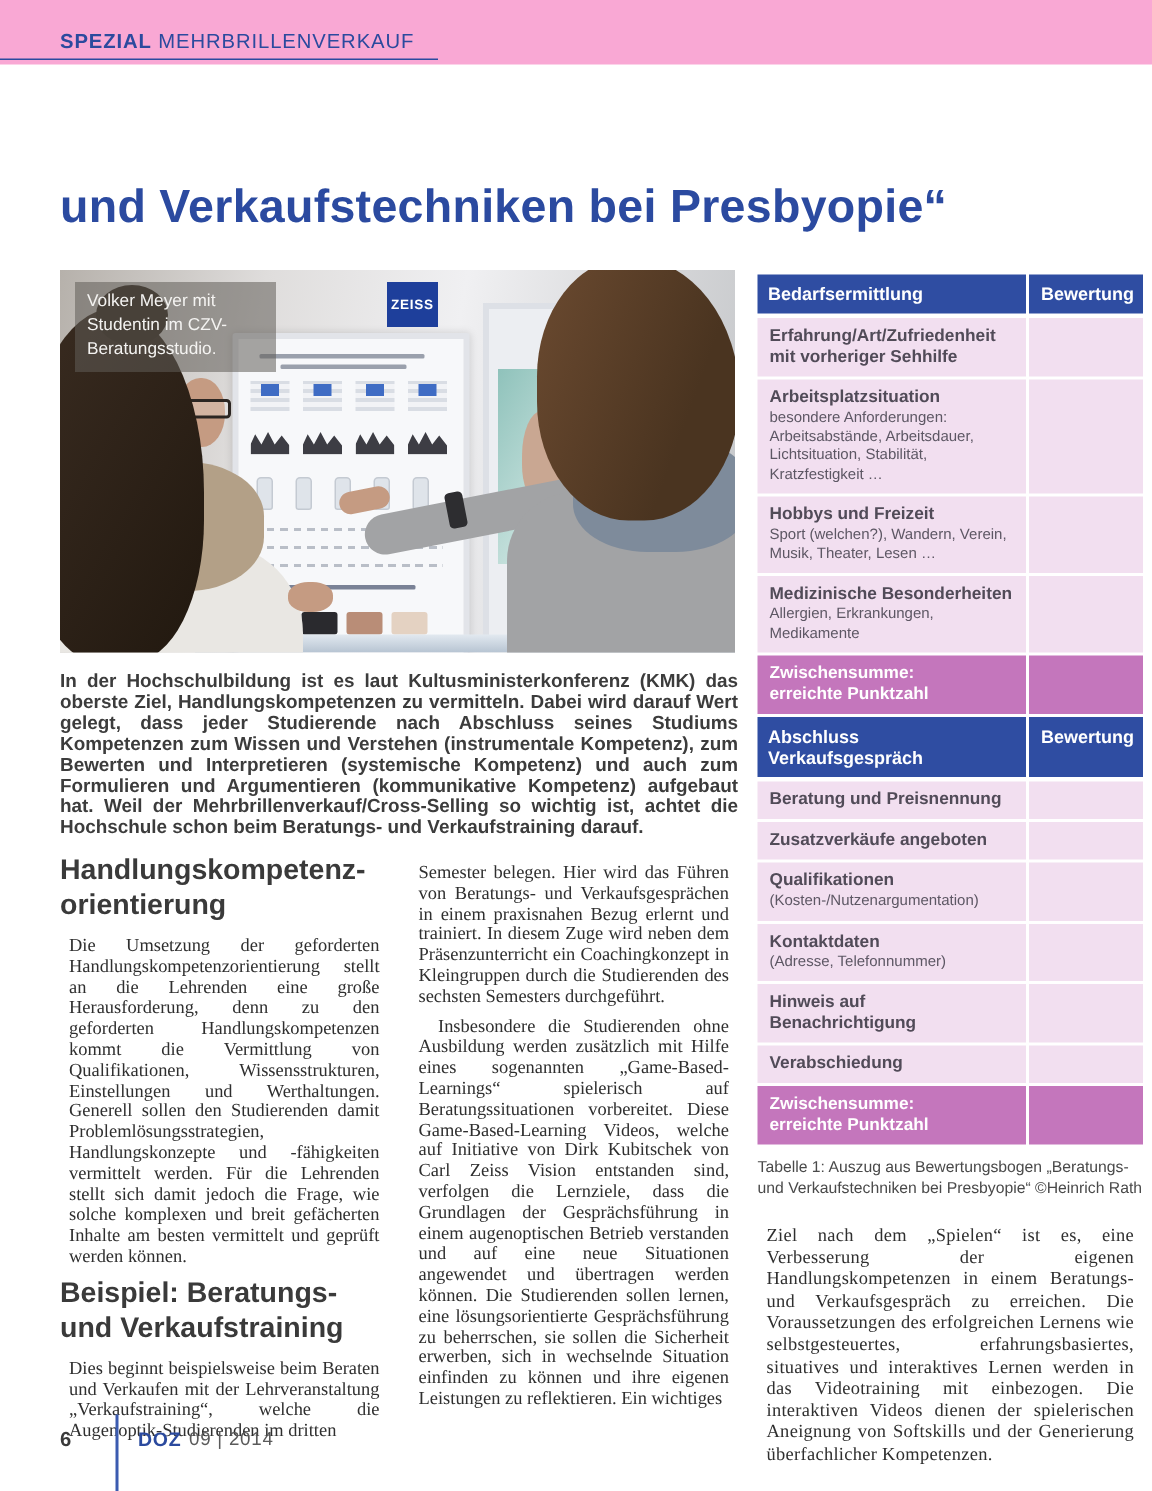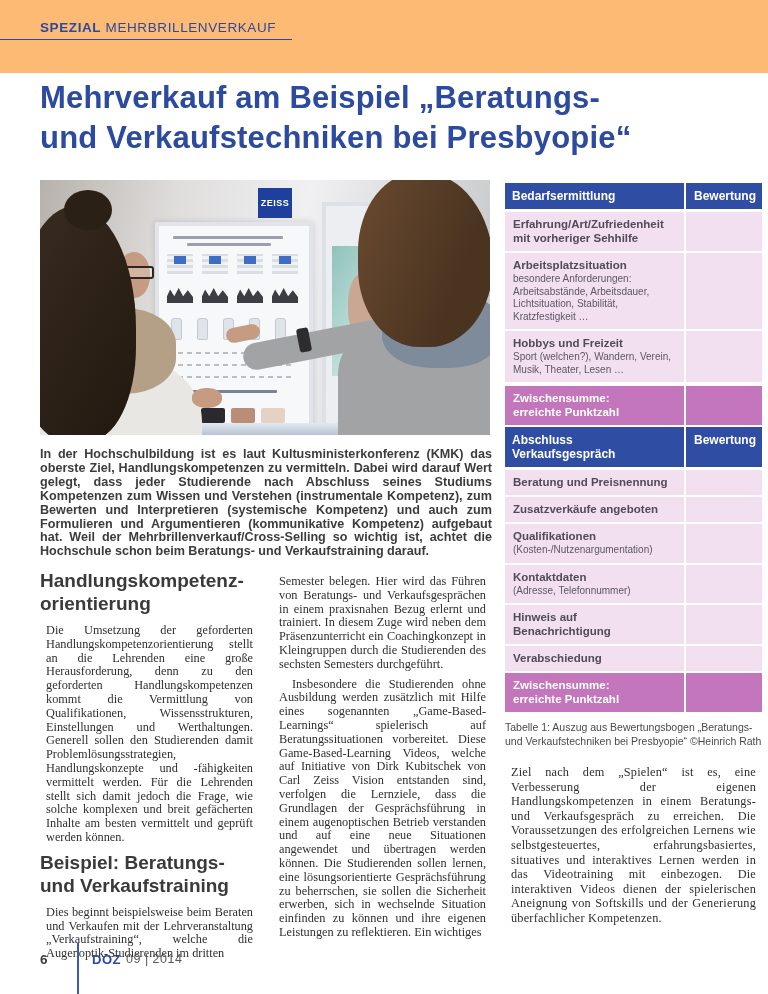--- a/index.html
+++ b/index.html
@@ -1,20 +1,20 @@
 <!DOCTYPE html>
 <html lang="de"><head>
 <meta charset="utf-8">
 <style>
   html,body{margin:0;padding:0;background:#ffffff;}
   .page{position:relative;width:768px;height:994px;background:#ffffff;overflow:hidden;
         font-family:"Liberation Sans",sans-serif;}
 
   
-  .band{position:absolute;left:0;top:0;width:768px;height:73px;background:#fdba74;}
+  .band{position:absolute;left:0;top:0;width:768px;height:43px;background:#f9a8d4;}
   .kicker-wrap{position:absolute;left:0;top:20px;width:292px;border-bottom:1.5px solid #2b4a9e;
                padding:0 0 4px 40px;box-sizing:border-box;}
   .kicker{font-size:13.5px;letter-spacing:.6px;color:#2b4a9e;white-space:nowrap;}
   .kicker .b{font-weight:bold;}
 
   
   .title{position:absolute;left:40px;top:78px;width:700px;margin:0;
          font-size:31px;line-height:40px;font-weight:bold;color:#2b4aa0;letter-spacing:.2px;}
 
   
@@ -103,21 +103,21 @@
 
   <div class="band">
     <div class="kicker-wrap">
       <div class="kicker">
         <span class="b">SPEZIAL</span><span> MEHRBRILLENVERKAUF</span>
       </div>
     </div>
   </div>
 
   <h1 class="title">
-    <span>Mehrverkauf am Beispiel „Beratungs-</span><br>
+    <br>
     <span>und Verkaufstechniken bei Presbyopie“</span>
   </h1>
 
   <div class="photo">
     <div class="ph-panel">
       <div class="bar" style="left:14px;top:10px;width:110px;"></div>
       <div class="bar" style="left:28px;top:17px;width:84px;"></div>
       <div class="chart" style="left:8px;"></div>
       <div class="chart" style="left:43px;"></div>
       <div class="chart" style="left:78px;"></div>
@@ -155,20 +155,21 @@
     <div class="m-face"></div>
     <div class="m-glass"></div>
     <div class="m-hair"></div>
     <div class="w-coat"></div>
     <div class="w-scarf"></div>
     <div class="w-face"></div>
     <div class="w-glass"></div>
     <div class="w-hair"></div>
     <div class="w-bun"></div>
     <div class="w-hand"></div>
+    <div class="ph-caption">Volker Meyer mit Studentin im CZV-Beratungsstudio.</div>
   </div>
 
   <p class="intro">In der Hochschulbildung ist es laut Kultusministerkonferenz (KMK) das oberste Ziel, Handlungskompetenzen zu vermitteln. Dabei wird darauf Wert gelegt, dass jeder Studierende nach Abschluss seines Studiums Kompetenzen zum Wissen und Verstehen (instrumentale Kompetenz), zum Bewerten und Interpretieren (systemische Kompetenz) und auch zum Formulieren und Argumentieren (kommunikative Kompetenz) aufgebaut hat. Weil der Mehrbrillenverkauf/Cross-Selling so wichtig ist, achtet die Hochschule schon beim Beratungs- und Verkaufstraining darauf.</p>
 
   <div class="cols">
     <div class="col">
       <h2>
         <span>Handlungskompetenz-</span><br>
         <span>orientierung</span>
       </h2>
@@ -207,20 +208,24 @@
 
     <div class="t-row">
       <div class="t-cell t-main">
         <div class="t-title">Hobbys und Freizeit</div>
         <div class="t-sub">Sport (welchen?), Wandern, Verein, Musik, Theater, Lesen …</div>
       </div>
       <div class="t-cell t-score"></div>
     </div>
 
     <div class="t-row">
+      <div class="t-cell t-main">
+        <div class="t-title">Medizinische Besonderheiten</div>
+        <div class="t-sub">Allergien, Erkrankungen, Medikamente</div>
+      </div>
       <div class="t-cell t-score"></div>
     </div>
 
     <div class="t-row subtotal">
       <div class="t-cell t-main">
         <div class="t-title">
           <span>Zwischensumme:</span><br>
           <span>erreichte Punktzahl</span>
         </div>
       </div>

